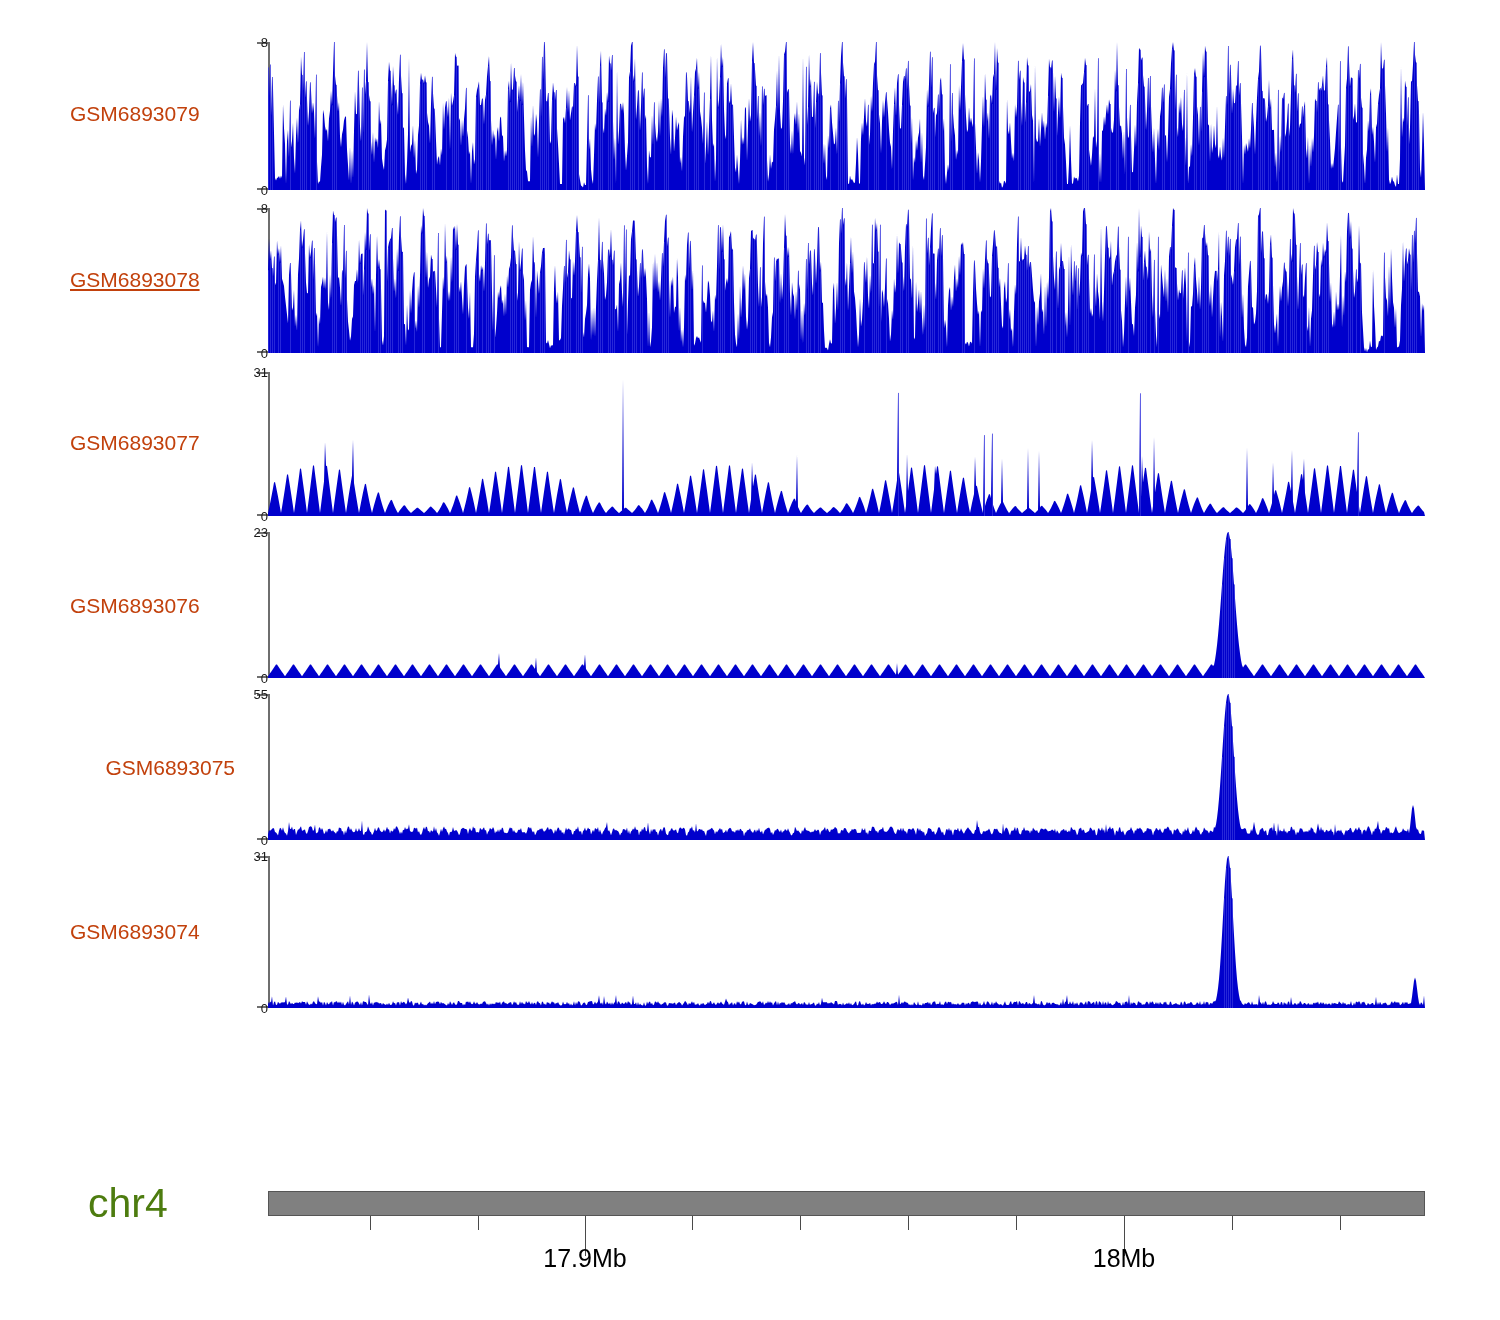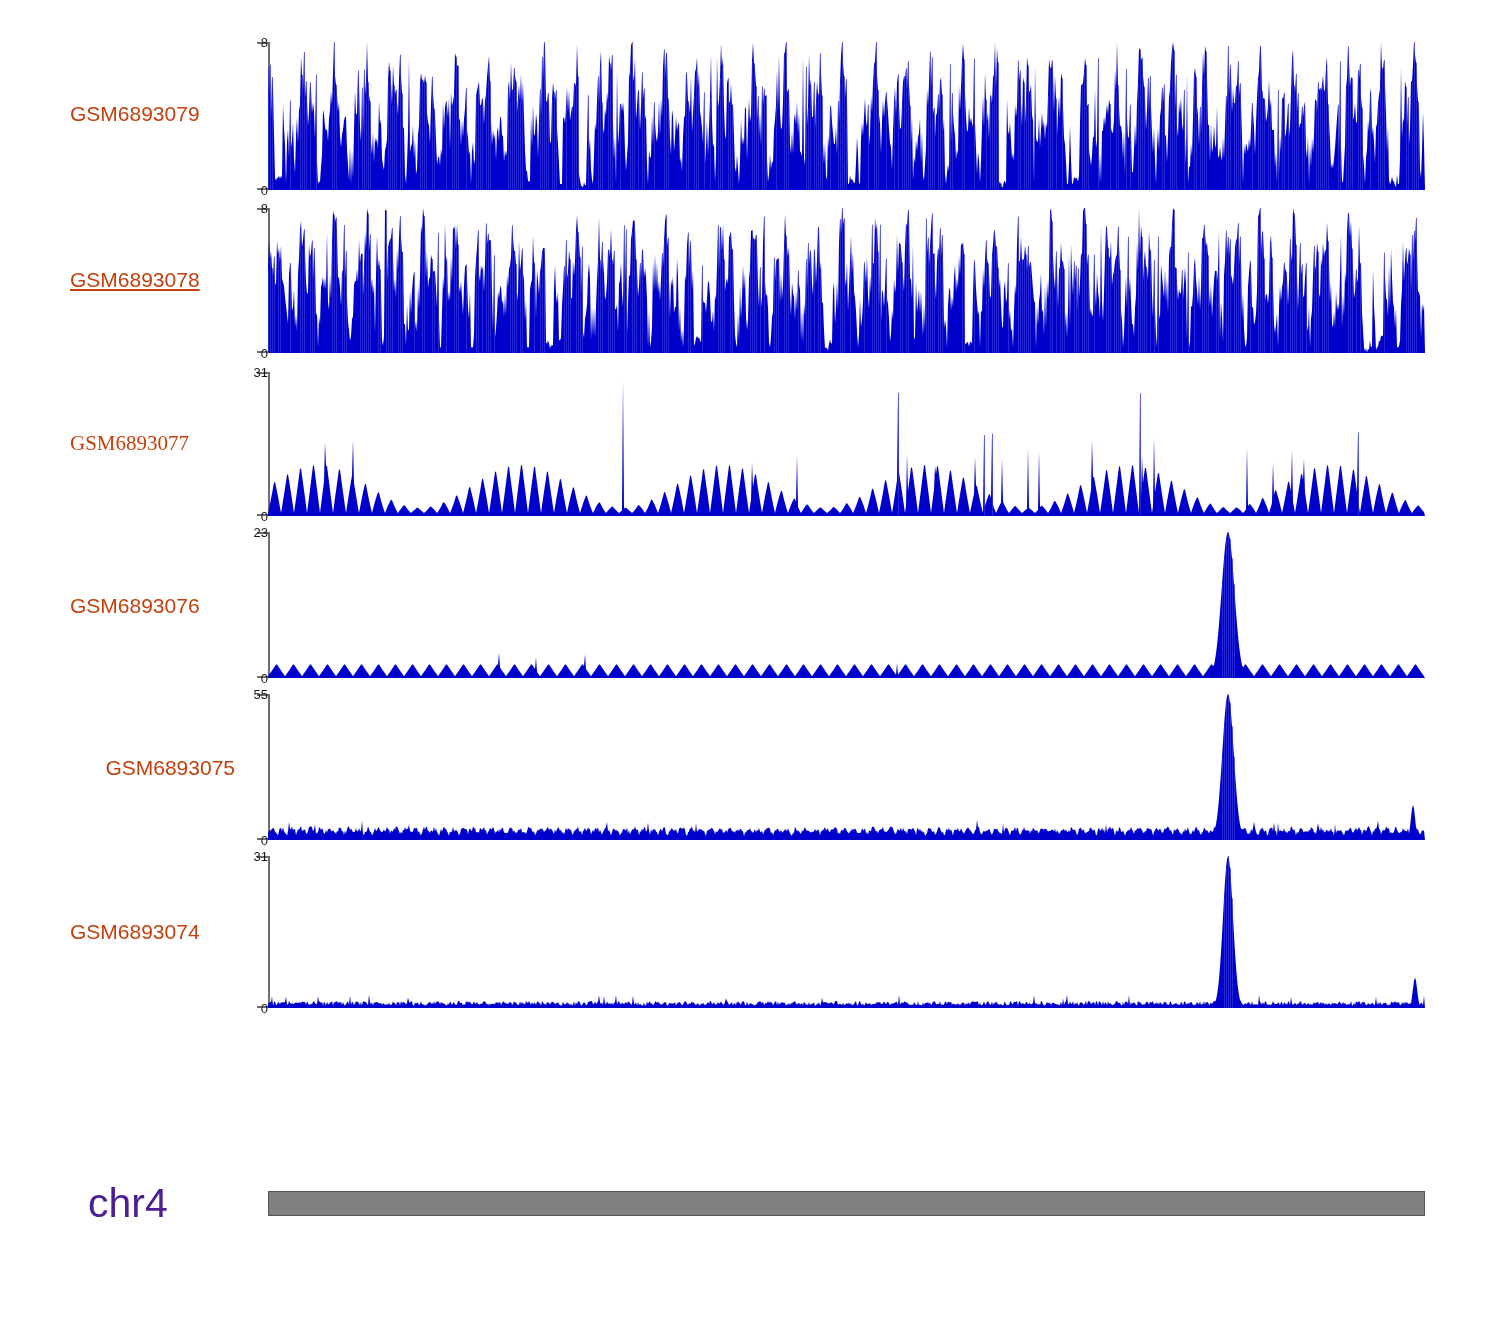--- a/index.html
+++ b/index.html
@@ -20,21 +20,21 @@
             text-align:right;white-space:nowrap;line-height:1;}
   .axis-num.top{top:-6px;}
   .axis-num.bot{bottom:-7px;}
   .plot{position:absolute;left:268px;overflow:hidden;}
   .plot svg{display:block;}
 
   
   .gene-panel{position:absolute;left:0;top:1052px;width:1500px;height:140px;}
 
   
-  .chrom-label{position:absolute;left:88px;top:1180px;font-size:41px;color:#4c1d95;}
+  .chrom-label{position:absolute;left:88px;top:1180px;font-size:41px;color:#4d7c0f;}
   .ideo{position:absolute;left:268px;top:1191px;width:1157px;height:25px;
         background:#808080;border:1px solid #555;box-sizing:border-box;}
   .ruler{position:absolute;left:0;top:1216px;width:1500px;height:80px;}
   .tick{position:absolute;top:0;width:1px;background:#4a4a4a;}
   .tick.minor{height:14px;}
   .tick.major{height:40px;}
   .tick-label{position:absolute;font-size:25px;color:#000;white-space:nowrap;
               transform:translateX(-50%);}
 </style>
 </head>
@@ -551,21 +551,21 @@
             <rect x="1138" y="40.5" width="1" height="104.5" fill="#3333DD" opacity="0.75"></rect>
             <rect x="1140" y="52.6" width="1" height="92.4" fill="#3333DD" opacity="0.75"></rect>
             <rect x="1142" y="46.6" width="1" height="98.4" fill="#3333DD" opacity="0.75"></rect>
             <rect x="1144" y="27.0" width="1" height="118.0" fill="#3333DD" opacity="0.75"></rect>
             <rect x="1146" y="22.8" width="1" height="122.2" fill="#3333DD" opacity="0.75"></rect>
             <rect x="1148" y="9.9" width="1" height="135.1" fill="#3333DD" opacity="0.75"></rect>
           </svg>
         </div>
       </div>
       <div class="track" style="top: 0px;">
-        <div class="track-label" style="top: 431px; font-family: Liberation Serif, serif;">GSM6893077</div>
+        <div class="track-label" style="top: 431px;">GSM6893077</div>
         <div class="axis-wrap" style="top: 372px; height: 144px; width: 29px;">
           <div class="axis-line" style="height:144px"></div>
           <div class="axis-tick" style="top:0px"></div>
           <div class="axis-tick" style="top:142px"></div>
           <div class="axis-num top">31</div>
           <div class="axis-num bot">0</div>
         </div>
         <div class="plot" style="top: 372px; width: 1157px; height: 144px;">
           <svg width="1157" height="144" viewBox="0 0 1157 144">
             <path d="M0,144 L0,141.1 L1,136.6 L2,131.8 L3,126.8 L4,121.6 L5,116.2 L6,110.6 L7,110.0 L8,114.6 L9,119.5 L10,124.6 L11,129.9 L12,135.4 L13,141.1 L14,135.2 L15,129.1 L16,122.8 L17,116.3 L18,109.6 L19,102.7 L20,102.2 L21,108.2 L22,114.5 L23,120.9 L24,127.5 L25,134.2 L26,141.1 L27,134.1 L28,126.8 L29,119.5 L30,112.0 L31,104.4 L32,96.7 L33,96.4 L34,103.6 L35,110.9 L36,118.3 L37,125.8 L38,133.4 L39,141.1 L40,133.3 L41,125.5 L42,117.6 L43,109.6 L44,101.6 L45,93.6 L46,93.5 L47,101.4 L48,109.3 L49,117.2 L50,125.2 L51,133.1 L52,141.1 L53,133.2 L54,125.2 L55,117.3 L56,109.4 L57,70.3 L58,93.8 L59,94.0 L60,102.0 L61,109.9 L62,117.8 L63,125.7 L64,133.4 L65,141.1 L66,133.5 L67,126.1 L68,118.7 L69,111.4 L70,104.3 L71,97.4 L72,97.7 L73,105.3 L74,112.8 L75,120.1 L76,127.2 L77,134.3 L78,141.1 L79,134.4 L80,127.9 L81,121.6 L82,115.4 L83,109.4 L84,103.6 L85,67.8 L86,110.9 L87,117.3 L88,123.6 L89,129.6 L90,135.5 L91,141.1 L92,135.7 L93,130.4 L94,125.4 L95,120.6 L96,116.0 L97,111.7 L98,112.3 L99,117.7 L100,122.8 L101,127.7 L102,132.4 L103,136.9 L104,141.1 L105,137.1 L106,133.3 L107,129.7 L108,126.3 L109,123.1 L110,120.2 L111,120.8 L112,124.7 L113,128.4 L114,131.9 L115,135.2 L116,138.2 L117,141.1 L118,138.4 L119,135.9 L120,133.6 L121,131.5 L122,129.6 L123,127.8 L124,128.3 L125,130.8 L126,133.2 L127,135.4 L128,137.5 L129,139.4 L130,141.1 L131,139.5 L132,138.0 L133,136.7 L134,135.4 L135,134.3 L136,133.2 L137,133.5 L138,135.0 L139,136.4 L140,137.7 L141,138.9 L142,140.1 L143,141.1 L144,140.1 L145,139.2 L146,138.3 L147,137.4 L148,136.6 L149,135.7 L150,135.8 L151,136.7 L152,137.6 L153,138.5 L154,139.3 L155,140.2 L156,141.1 L157,140.2 L158,139.2 L159,138.2 L160,137.1 L161,136.0 L162,134.8 L163,134.6 L164,135.5 L165,136.4 L166,137.5 L167,138.6 L168,139.8 L169,141.1 L170,139.7 L171,138.2 L172,136.5 L173,134.7 L174,132.7 L175,130.6 L176,130.2 L177,131.6 L178,133.2 L179,135.0 L180,136.8 L181,138.9 L182,141.1 L183,138.7 L184,136.1 L185,133.4 L186,130.4 L187,127.2 L188,123.9 L189,123.3 L190,125.8 L191,128.4 L192,131.3 L193,134.4 L194,137.6 L195,141.1 L196,137.4 L197,133.5 L198,129.4 L199,125.0 L200,120.4 L201,115.6 L202,115.0 L203,118.8 L204,122.8 L205,127.1 L206,131.5 L207,136.2 L208,141.1 L209,136.0 L210,130.7 L211,125.1 L212,119.4 L213,113.4 L214,107.2 L215,106.6 L216,111.9 L217,117.3 L218,123.0 L219,128.8 L220,134.9 L221,141.1 L222,134.7 L223,128.1 L224,121.3 L225,114.4 L226,107.2 L227,100.0 L228,99.5 L229,106.1 L230,112.8 L231,119.6 L232,126.7 L233,133.8 L234,141.1 L235,133.7 L236,126.2 L237,118.5 L238,110.8 L239,103.0 L240,95.1 L241,94.8 L242,102.3 L243,109.9 L244,117.6 L245,125.4 L246,133.2 L247,141.1 L248,133.2 L249,125.2 L250,117.3 L251,109.3 L252,101.3 L253,93.3 L254,93.3 L255,101.3 L256,109.3 L257,117.3 L258,125.2 L259,133.2 L260,141.1 L261,133.2 L262,125.4 L263,117.7 L264,110.0 L265,102.4 L266,94.9 L267,95.1 L268,103.0 L269,110.9 L270,118.6 L271,126.2 L272,133.7 L273,141.1 L274,133.8 L275,126.7 L276,119.7 L277,112.9 L278,106.2 L279,99.6 L280,100.1 L281,107.4 L282,114.5 L283,121.4 L284,128.1 L285,134.7 L286,141.1 L287,134.9 L288,128.9 L289,123.1 L290,117.4 L291,112.0 L292,106.8 L293,107.4 L294,113.5 L295,119.5 L296,125.2 L297,130.7 L298,136.0 L299,141.1 L300,136.2 L301,131.6 L302,127.2 L303,122.9 L304,119.0 L305,115.2 L306,115.8 L307,120.6 L308,125.1 L309,129.5 L310,133.6 L311,137.4 L312,141.1 L313,137.7 L314,134.4 L315,131.4 L316,128.5 L317,125.9 L318,123.5 L319,124.1 L320,127.4 L321,130.5 L322,133.5 L323,136.2 L324,138.7 L325,141.1 L326,138.9 L327,136.9 L328,135.0 L329,133.3 L330,131.7 L331,130.3 L332,130.8 L333,132.8 L334,134.8 L335,136.5 L336,138.2 L337,139.7 L338,141.1 L339,139.8 L340,138.6 L341,137.5 L342,136.5 L343,135.5 L344,134.6 L345,134.8 L346,136.0 L347,137.2 L348,138.2 L349,139.2 L350,140.2 L351,141.1 L352,140.2 L353,139.3 L354,138.5 L355,7.3 L356,136.7 L357,135.7 L358,135.7 L359,136.5 L360,137.4 L361,138.3 L362,139.2 L363,140.1 L364,141.1 L365,140.1 L366,138.9 L367,137.7 L368,136.4 L369,135.0 L370,133.5 L371,133.1 L372,134.2 L373,135.4 L374,136.6 L375,138.0 L376,139.5 L377,141.1 L378,139.3 L379,137.4 L380,135.4 L381,133.1 L382,130.7 L383,128.1 L384,127.6 L385,129.4 L386,131.4 L387,133.6 L388,135.9 L389,138.4 L390,141.1 L391,138.2 L392,135.1 L393,131.8 L394,128.3 L395,124.6 L396,120.6 L397,120.0 L398,123.0 L399,126.2 L400,129.6 L401,133.2 L402,137.1 L403,141.1 L404,136.8 L405,132.3 L406,127.6 L407,122.7 L408,117.5 L409,112.1 L410,111.5 L411,115.9 L412,120.5 L413,125.3 L414,130.4 L415,135.6 L416,141.1 L417,135.4 L418,129.6 L419,123.5 L420,117.2 L421,110.7 L422,104.0 L423,103.5 L424,109.3 L425,115.3 L426,121.5 L427,127.9 L428,134.4 L429,141.1 L430,134.2 L431,127.2 L432,120.0 L433,112.7 L434,105.2 L435,97.6 L436,97.2 L437,104.2 L438,111.4 L439,118.6 L440,126.0 L441,133.5 L442,141.1 L443,133.4 L444,125.7 L445,117.8 L446,109.9 L447,101.9 L448,93.9 L449,93.8 L450,101.6 L451,109.4 L452,117.3 L453,125.2 L454,133.2 L455,141.1 L456,133.1 L457,125.2 L458,117.2 L459,109.3 L460,101.4 L461,93.5 L462,93.6 L463,101.7 L464,109.6 L465,117.6 L466,125.5 L467,133.3 L468,141.1 L469,133.4 L470,125.8 L471,118.3 L472,110.9 L473,103.6 L474,96.5 L475,96.8 L476,104.5 L477,112.1 L478,119.6 L479,126.9 L480,134.1 L481,141.1 L482,134.2 L483,127.5 L484,90.3 L485,114.6 L486,108.4 L487,102.3 L488,102.9 L489,109.7 L490,116.4 L491,122.9 L492,129.1 L493,135.2 L494,141.1 L495,135.4 L496,129.9 L497,124.7 L498,119.6 L499,114.8 L500,110.1 L501,110.8 L502,116.4 L503,121.8 L504,126.9 L505,131.9 L506,136.6 L507,141.1 L508,136.8 L509,132.8 L510,128.9 L511,125.3 L512,121.9 L513,118.7 L514,119.3 L515,123.5 L516,127.4 L517,131.2 L518,134.7 L519,138.0 L520,141.1 L521,138.2 L522,135.5 L523,133.0 L524,130.6 L525,128.5 L526,126.5 L527,127.0 L528,129.8 L529,82.7 L530,134.9 L531,137.1 L532,139.2 L533,141.1 L534,139.3 L535,137.7 L536,136.2 L537,134.8 L538,133.6 L539,132.4 L540,132.8 L541,134.5 L542,136.0 L543,137.4 L544,138.7 L545,140.0 L546,141.1 L547,140.1 L548,139.1 L549,138.1 L550,137.2 L551,136.3 L552,135.5 L553,135.6 L554,136.6 L555,137.5 L556,138.5 L557,139.3 L558,140.2 L559,141.1 L560,140.2 L561,139.3 L562,138.4 L563,137.4 L564,136.3 L565,135.2 L566,135.0 L567,135.9 L568,136.8 L569,137.8 L570,138.8 L571,139.9 L572,141.1 L573,139.8 L574,138.4 L575,136.9 L576,135.3 L577,133.5 L578,131.6 L579,131.2 L580,132.5 L581,133.9 L582,135.5 L583,137.2 L584,139.1 L585,141.1 L586,138.9 L587,136.6 L588,134.0 L589,131.3 L590,128.4 L591,125.3 L592,124.7 L593,126.9 L594,129.4 L595,132.0 L596,134.8 L597,137.9 L598,141.1 L599,137.7 L600,134.0 L601,130.1 L602,126.0 L603,121.7 L604,117.2 L605,116.5 L606,120.1 L607,123.9 L608,127.8 L609,132.0 L610,136.5 L611,141.1 L612,136.3 L613,131.2 L614,125.9 L615,120.4 L616,114.6 L617,108.7 L618,108.1 L619,113.1 L620,118.3 L621,123.7 L622,129.3 L623,135.1 L624,141.1 L625,134.9 L626,128.5 L627,121.9 L628,115.2 L629,108.2 L630,20.9 L631,100.6 L632,107.0 L633,113.5 L634,120.2 L635,127.0 L636,134.0 L637,141.1 L638,133.9 L639,81.7 L640,118.9 L641,111.3 L642,103.6 L643,95.7 L644,95.4 L645,102.8 L646,110.3 L647,117.9 L648,125.6 L649,133.3 L650,141.1 L651,133.2 L652,125.3 L653,117.4 L654,109.4 L655,101.4 L656,93.3 L657,93.3 L658,101.2 L659,109.2 L660,117.2 L661,125.2 L662,133.2 L663,141.1 L664,133.2 L665,125.3 L666,117.5 L667,93.8 L668,102.0 L669,94.3 L670,94.6 L671,102.5 L672,110.4 L673,118.2 L674,125.9 L675,133.6 L676,141.1 L677,133.7 L678,126.4 L679,119.2 L680,112.2 L681,105.3 L682,98.6 L683,99.0 L684,106.4 L685,113.7 L686,120.8 L687,127.7 L688,134.5 L689,141.1 L690,134.7 L691,128.4 L692,122.4 L693,116.5 L694,110.8 L695,105.4 L696,106.0 L697,112.3 L698,118.5 L699,124.5 L700,130.2 L701,135.8 L702,141.1 L703,136.0 L704,131.1 L705,126.4 L706,121.9 L707,84.6 L708,113.6 L709,114.3 L710,119.3 L711,124.1 L712,128.7 L713,133.0 L714,137.2 L715,141.1 L716,63.1 L717,133.9 L718,130.6 L719,127.6 L720,124.7 L721,122.0 L722,122.6 L723,126.2 L724,61.6 L725,132.8 L726,135.7 L727,138.5 L728,141.1 L729,138.7 L730,136.5 L731,134.4 L732,132.5 L733,130.8 L734,86.4 L735,129.7 L736,132.0 L737,134.1 L738,136.1 L739,137.9 L740,139.6 L741,141.1 L742,139.7 L743,138.4 L744,137.2 L745,136.1 L746,135.0 L747,134.1 L748,134.3 L749,135.7 L750,136.9 L751,138.0 L752,139.1 L753,140.1 L754,141.1 L755,140.2 L756,139.3 L757,138.4 L758,137.5 L759,136.7 L760,76.0 L761,135.8 L762,136.7 L763,137.5 L764,138.4 L765,139.3 L766,140.2 L767,141.1 L768,140.1 L769,139.1 L770,138.0 L771,78.8 L772,135.5 L773,134.1 L774,133.8 L775,134.8 L776,135.9 L777,137.0 L778,138.3 L779,139.6 L780,141.1 L781,139.5 L782,137.8 L783,135.9 L784,133.8 L785,131.7 L786,129.3 L787,128.8 L788,130.4 L789,132.2 L790,134.2 L791,136.3 L792,138.6 L793,141.1 L794,138.4 L795,135.6 L796,132.5 L797,129.3 L798,125.8 L799,122.1 L800,121.5 L801,124.2 L802,127.2 L803,130.4 L804,133.7 L805,137.3 L806,141.1 L807,137.1 L808,132.9 L809,128.4 L810,123.7 L811,118.8 L812,113.7 L813,113.0 L814,117.2 L815,121.5 L816,126.1 L817,130.9 L818,135.9 L819,141.1 L820,135.7 L821,130.0 L822,124.2 L823,118.1 L824,67.9 L825,105.4 L826,104.8 L827,110.4 L828,116.2 L829,122.1 L830,128.3 L831,134.6 L832,141.1 L833,134.4 L834,127.6 L835,120.6 L836,113.4 L837,106.1 L838,98.6 L839,98.2 L840,105.0 L841,112.0 L842,119.1 L843,126.3 L844,133.6 L845,141.1 L846,133.5 L847,125.9 L848,118.1 L849,110.3 L850,102.3 L851,94.4 L852,94.2 L853,101.8 L854,109.6 L855,117.4 L856,125.3 L857,133.2 L858,141.1 L859,133.2 L860,125.2 L861,117.2 L862,109.2 L863,101.3 L864,93.3 L865,93.4 L866,101.4 L867,109.4 L868,117.4 L869,125.4 L870,133.3 L871,141.1 L872,21.3 L873,125.6 L874,83.9 L875,110.5 L876,103.0 L877,95.7 L878,96.0 L879,103.8 L880,111.5 L881,119.1 L882,126.6 L883,133.9 L884,141.1 L885,134.1 L886,65.0 L887,120.4 L888,113.8 L889,107.3 L890,101.1 L891,101.6 L892,108.6 L893,115.5 L894,122.2 L895,128.7 L896,135.0 L897,141.1 L898,135.2 L899,129.5 L900,123.9 L901,118.6 L902,113.5 L903,108.6 L904,109.3 L905,115.1 L906,120.7 L907,126.2 L908,131.4 L909,136.4 L910,141.1 L911,136.6 L912,132.2 L913,128.1 L914,124.2 L915,120.6 L916,117.1 L917,117.8 L918,122.2 L919,126.4 L920,130.4 L921,134.2 L922,137.8 L923,141.1 L924,138.0 L925,135.0 L926,132.3 L927,129.7 L928,127.4 L929,125.2 L930,125.8 L931,128.8 L932,131.6 L933,134.3 L934,136.7 L935,139.0 L936,141.1 L937,139.2 L938,137.4 L939,135.7 L940,134.2 L941,132.8 L942,131.6 L943,131.9 L944,133.8 L945,135.5 L946,137.1 L947,138.5 L948,139.9 L949,141.1 L950,140.0 L951,138.9 L952,137.9 L953,136.9 L954,136.0 L955,135.2 L956,135.3 L957,136.4 L958,137.4 L959,138.4 L960,139.3 L961,140.2 L962,141.1 L963,140.2 L964,139.3 L965,138.4 L966,137.5 L967,136.5 L968,135.5 L969,135.4 L970,136.2 L971,137.1 L972,138.0 L973,139.0 L974,140.0 L975,141.1 L976,139.9 L977,138.7 L978,137.3 L979,75.4 L980,134.2 L981,132.5 L982,132.1 L983,133.3 L984,134.6 L985,136.0 L986,137.6 L987,139.3 L988,141.1 L989,139.1 L990,137.0 L991,134.6 L992,132.1 L993,129.4 L994,126.6 L995,126.0 L996,128.1 L997,130.3 L998,132.7 L999,135.3 L1000,138.1 L1001,141.1 L1002,137.9 L1003,134.5 L1004,130.9 L1005,90.5 L1006,123.0 L1007,118.7 L1008,118.1 L1009,121.4 L1010,124.9 L1011,128.6 L1012,132.6 L1013,136.7 L1014,141.1 L1015,136.5 L1016,131.7 L1017,126.6 L1018,121.4 L1019,115.9 L1020,110.2 L1021,109.6 L1022,114.3 L1023,119.2 L1024,78.0 L1025,129.8 L1026,135.3 L1027,141.1 L1028,135.1 L1029,129.0 L1030,122.6 L1031,116.0 L1032,109.3 L1033,102.4 L1034,101.9 L1035,108.0 L1036,86.4 L1037,120.7 L1038,127.4 L1039,134.2 L1040,141.1 L1041,134.0 L1042,126.8 L1043,119.4 L1044,111.9 L1045,104.3 L1046,96.5 L1047,96.2 L1048,103.4 L1049,110.7 L1050,118.2 L1051,125.7 L1052,133.4 L1053,141.1 L1054,133.3 L1055,125.4 L1056,117.5 L1057,109.6 L1058,101.6 L1059,93.5 L1060,93.4 L1061,101.3 L1062,109.2 L1063,117.2 L1064,125.2 L1065,133.1 L1066,141.1 L1067,133.2 L1068,125.2 L1069,117.3 L1070,109.5 L1071,101.6 L1072,93.9 L1073,94.1 L1074,102.1 L1075,110.0 L1076,117.9 L1077,125.7 L1078,133.5 L1079,141.1 L1080,133.6 L1081,126.1 L1082,118.8 L1083,111.6 L1084,104.5 L1085,97.6 L1086,98.0 L1087,105.5 L1088,112.9 L1089,120.2 L1090,60.3 L1091,134.3 L1092,141.1 L1093,134.5 L1094,128.0 L1095,121.7 L1096,115.6 L1097,109.7 L1098,104.0 L1099,104.6 L1100,111.1 L1101,117.5 L1102,123.7 L1103,129.7 L1104,135.5 L1105,141.1 L1106,135.7 L1107,130.6 L1108,125.6 L1109,120.9 L1110,116.4 L1111,112.1 L1112,112.7 L1113,118.0 L1114,123.1 L1115,127.9 L1116,132.5 L1117,136.9 L1118,141.1 L1119,137.2 L1120,133.4 L1121,129.9 L1122,126.6 L1123,123.4 L1124,120.5 L1125,121.2 L1126,125.0 L1127,128.6 L1128,132.1 L1129,135.3 L1130,138.3 L1131,141.1 L1132,138.5 L1133,136.1 L1134,133.8 L1135,131.7 L1136,129.8 L1137,128.1 L1138,128.6 L1139,131.1 L1140,133.4 L1141,135.6 L1142,137.6 L1143,139.4 L1144,141.1 L1145,139.5 L1146,138.1 L1147,136.8 L1148,135.6 L1149,134.4 L1150,133.4 L1151,133.7 L1152,135.2 L1153,136.5 L1154,137.8 L1155,139.0 L1156,140.1 L1157,144 Z" fill="#0000CC"></path>
@@ -643,14 +643,28 @@
       </div>
     </div>
 
   <div class="gene-panel">
     
     
   </div>
 
   <div class="chrom-label">chr4</div>
   <div class="ideo"></div>
+  <div id="ruler" class="ruler">
+      <div class="tick minor" style="left:370px"></div>
+      <div class="tick minor" style="left:478px"></div>
+      <div class="tick minor" style="left:692px"></div>
+      <div class="tick minor" style="left:800px"></div>
+      <div class="tick minor" style="left:908px"></div>
+      <div class="tick minor" style="left:1016px"></div>
+      <div class="tick minor" style="left:1232px"></div>
+      <div class="tick minor" style="left:1340px"></div>
+      <div class="tick major" style="left:585px"></div>
+      <div class="tick major" style="left:1124px"></div>
+      <div class="tick-label" style="left:585px;top:28px">17.9Mb</div>
+      <div class="tick-label" style="left:1124px;top:28px">18Mb</div>
+    </div>
 
 </div>
 
 </body></html>

